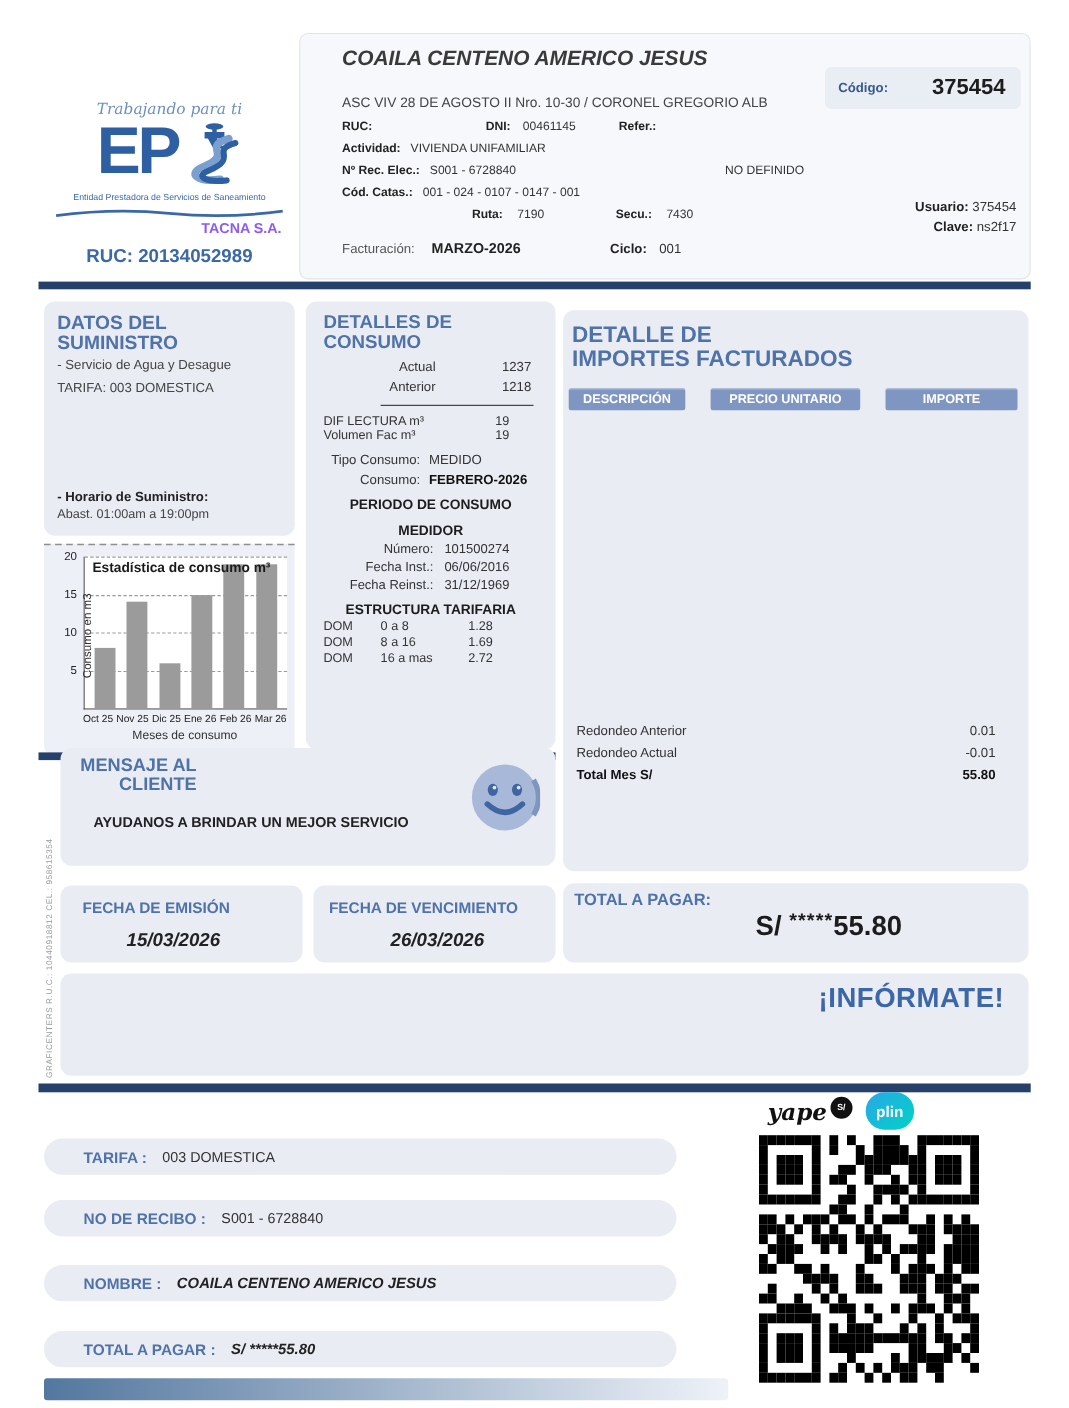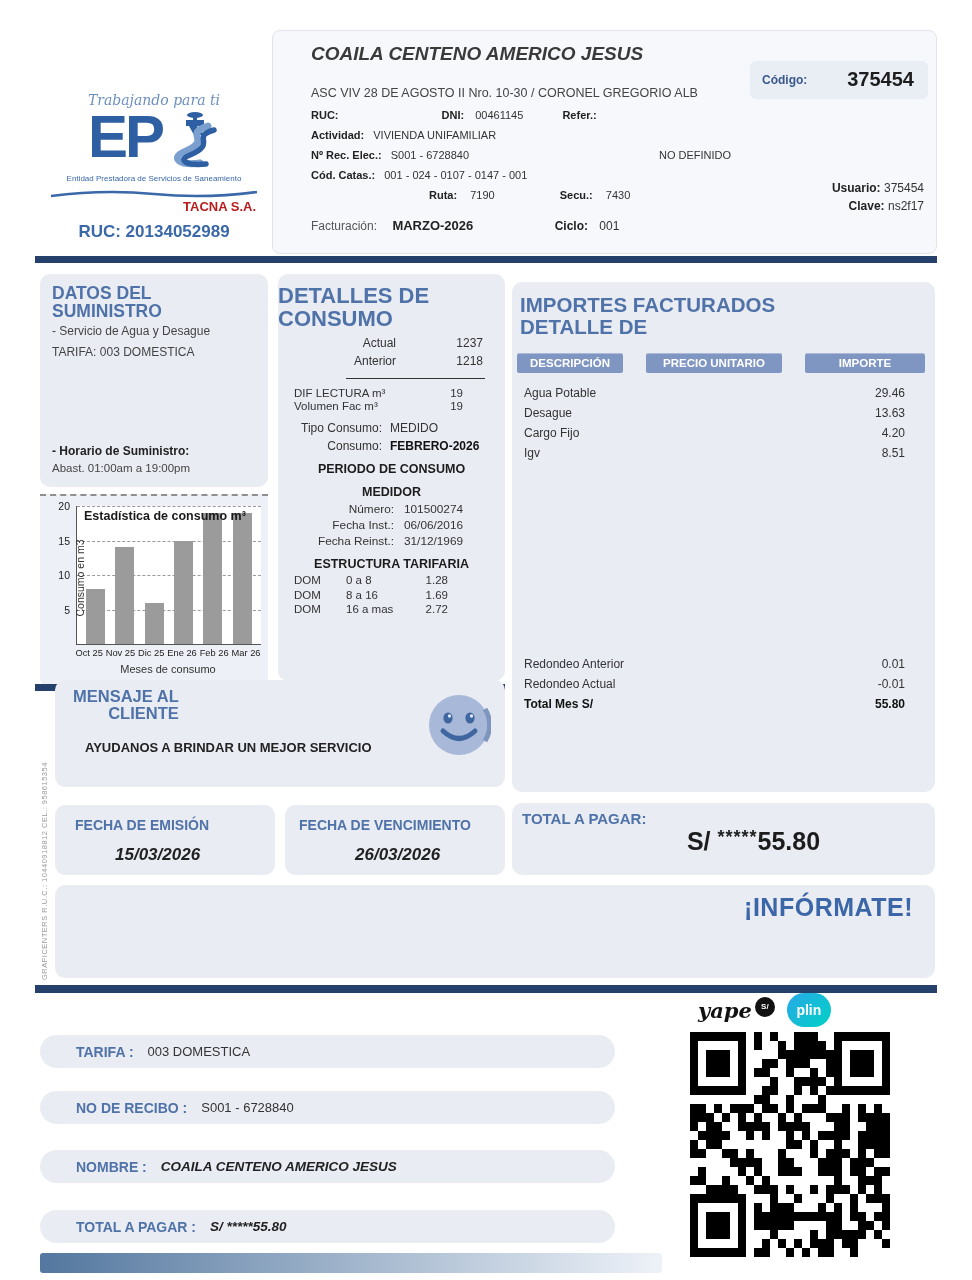--- a/index.html
+++ b/index.html
@@ -6,21 +6,21 @@
   body{font-family:"Liberation Sans",sans-serif;}
   .page{position:relative;width:972px;height:1280px;background:#fff;overflow:hidden;}
   .panel{position:absolute;background:#e9ecf3;border-radius:10px;}
 
   
   .logo-block{position:absolute;left:38px;top:92px;width:232px;text-align:center;}
   .logo-tagline{font-family:"DejaVu Serif",serif;font-style:italic;color:#6d8fc0;font-size:14px;}
   .logo-row{display:flex;align-items:flex-start;justify-content:center;margin-top:2px;}
   .logo-ep{font-size:60px;font-weight:bold;color:#2e5fa3;letter-spacing:-3px;line-height:0.9;}
   .logo-sub{font-size:8px;font-weight:normal;color:#3a68a8;margin-top:2px;}
-  .logo-tacna{font-size:13px;font-weight:bold;color:#b91c1c;text-align:right;padding-right:14px;margin-top:-4px;}
+  .logo-tacna{font-size:13px;font-weight:bold;color:#8b5cf6;text-align:right;padding-right:14px;margin-top:-4px;}
   .logo-ruc{font-size:17px;font-weight:bold;color:#3a68a8;margin-top:8px;}
 
   
   .header-panel{position:absolute;left:272px;top:30px;width:663px;height:222px;background:#f7f8fb;border:1px solid #e1e4ec;border-radius:8px;}
   .h-name{position:absolute;left:38px;top:12px;font-size:19px;font-weight:bold;font-style:italic;color:#3a3a3a;}
   .codigo-box{position:absolute;right:8px;top:30px;width:178px;height:38px;background:#e9edf4;border-radius:6px;}
   .codigo-label{position:absolute;left:12px;top:12px;font-size:12px;font-weight:bold;color:#39598c;}
   .codigo-value{position:absolute;right:14px;top:7px;font-size:20px;font-weight:bold;color:#1d1d1d;}
   .h-address{position:absolute;left:38px;top:55px;font-size:12.5px;color:#444;}
   .h-row{position:absolute;font-size:11px;color:#333;}
@@ -46,21 +46,21 @@
   .bars{position:absolute;left:0;right:0;top:0;bottom:0;display:flex;align-items:flex-end;justify-content:space-around;padding:0 4px;}
   .bar{width:19px;}
   .chart-title{position:absolute;left:7px;top:3px;font-size:12.5px;font-weight:bold;color:#1a1a1a;white-space:nowrap;}
   .ytick{position:absolute;width:26px;text-align:right;font-size:10.5px;color:#222;}
   .ylabel{position:absolute;left:-30px;top:76px;width:140px;font-size:10.5px;color:#333;transform:rotate(-90deg);text-align:center;}
   .xticks{position:absolute;left:34px;top:152px;width:188px;display:flex;justify-content:space-around;font-size:9.3px;color:#222;}
   .xlabel{position:absolute;left:36px;top:167px;width:184px;text-align:center;font-size:11px;color:#333;}
 
   
   .consumo-panel{left:278px;top:274px;width:227px;height:406px;padding-top:1px;}
-  .consumo-title{margin:9px 0 6px 0;font-size:22px;}
+  .consumo-title{margin:9px 0 6px 16px;font-size:17px;}
   .c-row{display:flex;font-size:12px;color:#333;margin:4px 0;}
   .c1-k{width:118px;text-align:right;}
   .c1-v{flex:1;text-align:right;padding-right:22px;}
   .c-hr{border-top:1.5px solid #333;margin:10px 20px 8px 68px;}
   .c2-k{padding-left:16px;}
   .c2-v{flex:1;text-align:right;padding-right:42px;}
   .c2 .c-row{margin:1px 0;font-size:11.5px;}
   .c3-k{width:104px;text-align:right;}
   .c3-v{margin-left:8px;}
   .c-h{text-align:center;font-weight:bold;font-size:12.5px;color:#1c1c1c;margin:9px 0 3px;}
@@ -321,46 +321,28 @@
         <div class="e-row">
           <span class="e-t">DOM</span>
           <span class="e-r">16 a mas</span>
           <span class="e-p">2.72</span>
         </div>
       </div>
   </div>
 
   <div class="panel importes-panel">
     <div class="sec-title imp-title">
+      <div>DETALLE DE</div>
       <div>IMPORTES FACTURADOS</div>
-      <div>DETALLE DE</div>
     </div>
     <div class="imp-head">
       <span class="imp-c1">DESCRIPCIÓN</span>
       <span class="imp-c2">PRECIO UNITARIO</span>
       <span class="imp-c3">IMPORTE</span>
     </div>
-    <div class="imp-rows">
-        <div class="imp-row">
-          <span class="imp-desc">Agua Potable</span>
-          <span class="imp-val">29.46</span>
-        </div>
-        <div class="imp-row">
-          <span class="imp-desc">Desague</span>
-          <span class="imp-val">13.63</span>
-        </div>
-        <div class="imp-row">
-          <span class="imp-desc">Cargo Fijo</span>
-          <span class="imp-val">4.20</span>
-        </div>
-        <div class="imp-row">
-          <span class="imp-desc">Igv</span>
-          <span class="imp-val">8.51</span>
-        </div>
-      </div>
     <div class="imp-bottom">
       <div class="imp-row">
         <span class="imp-desc">Redondeo Anterior</span>
         <span class="imp-val">0.01</span>
       </div>
       <div class="imp-row">
         <span class="imp-desc">Redondeo Actual</span>
         <span class="imp-val">-0.01</span>
       </div>
       <div class="imp-row">

